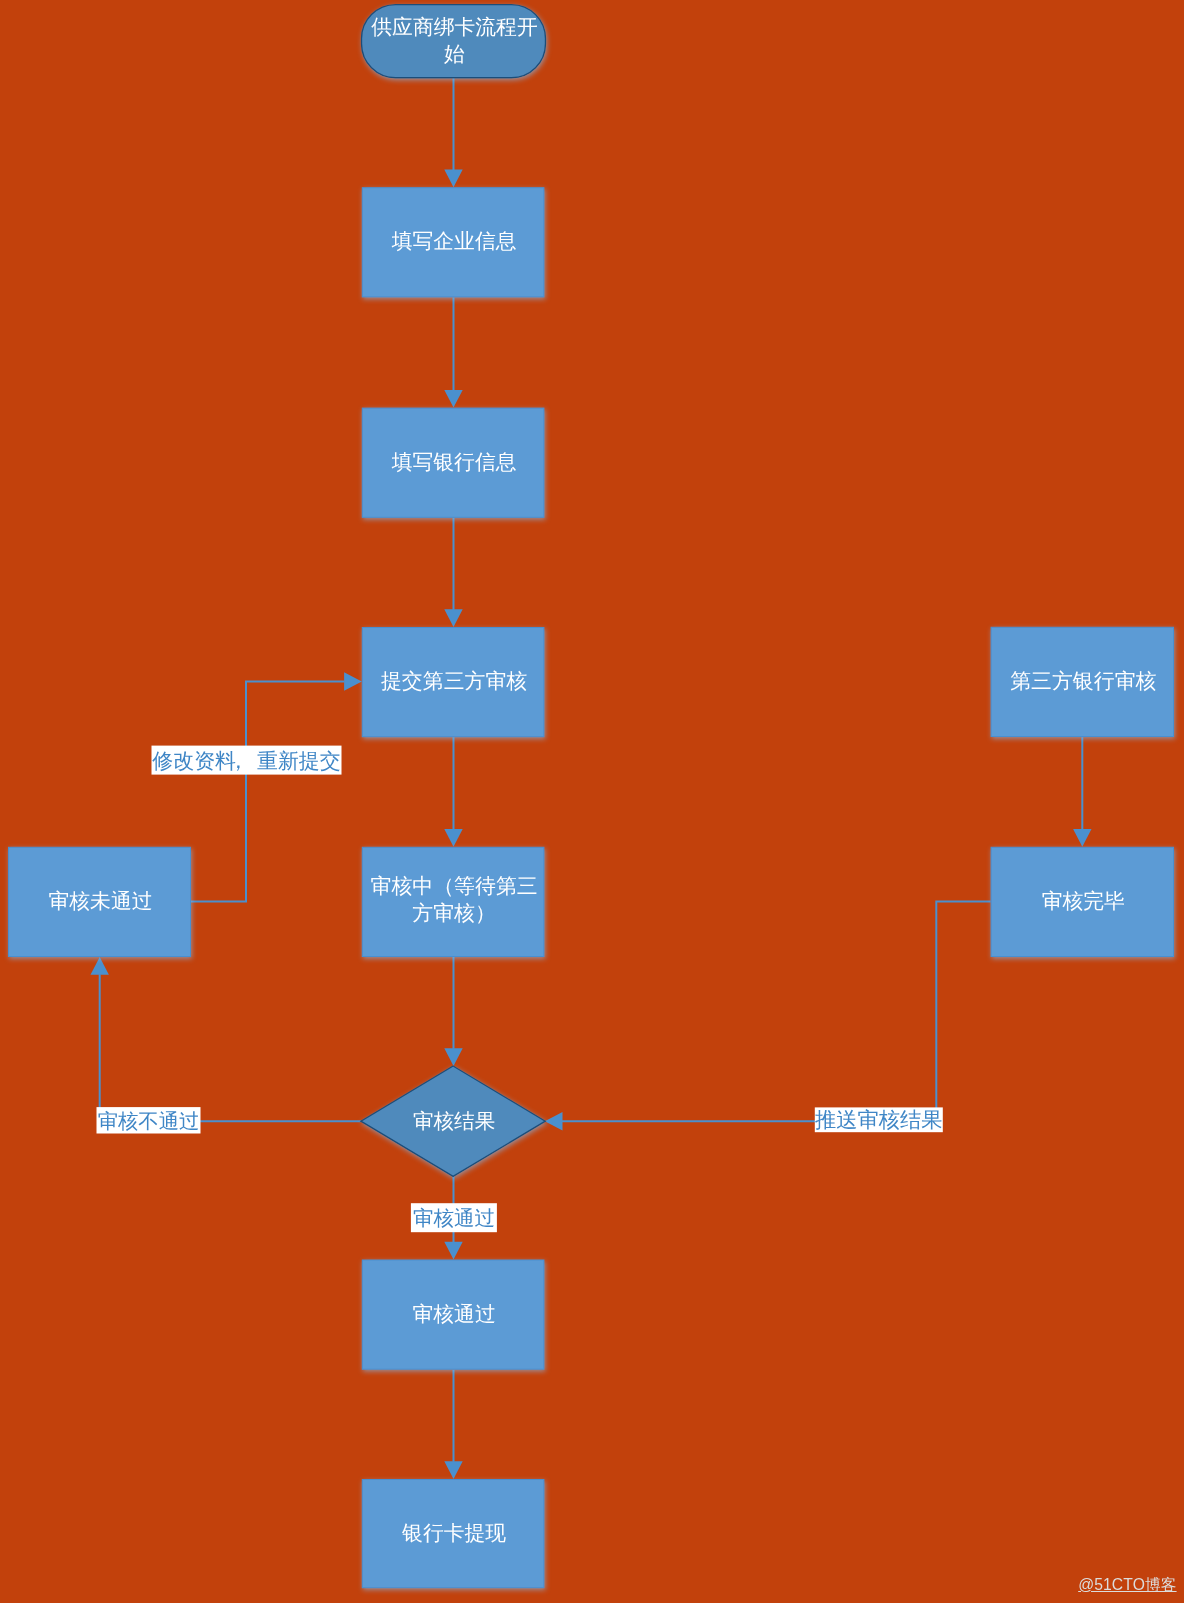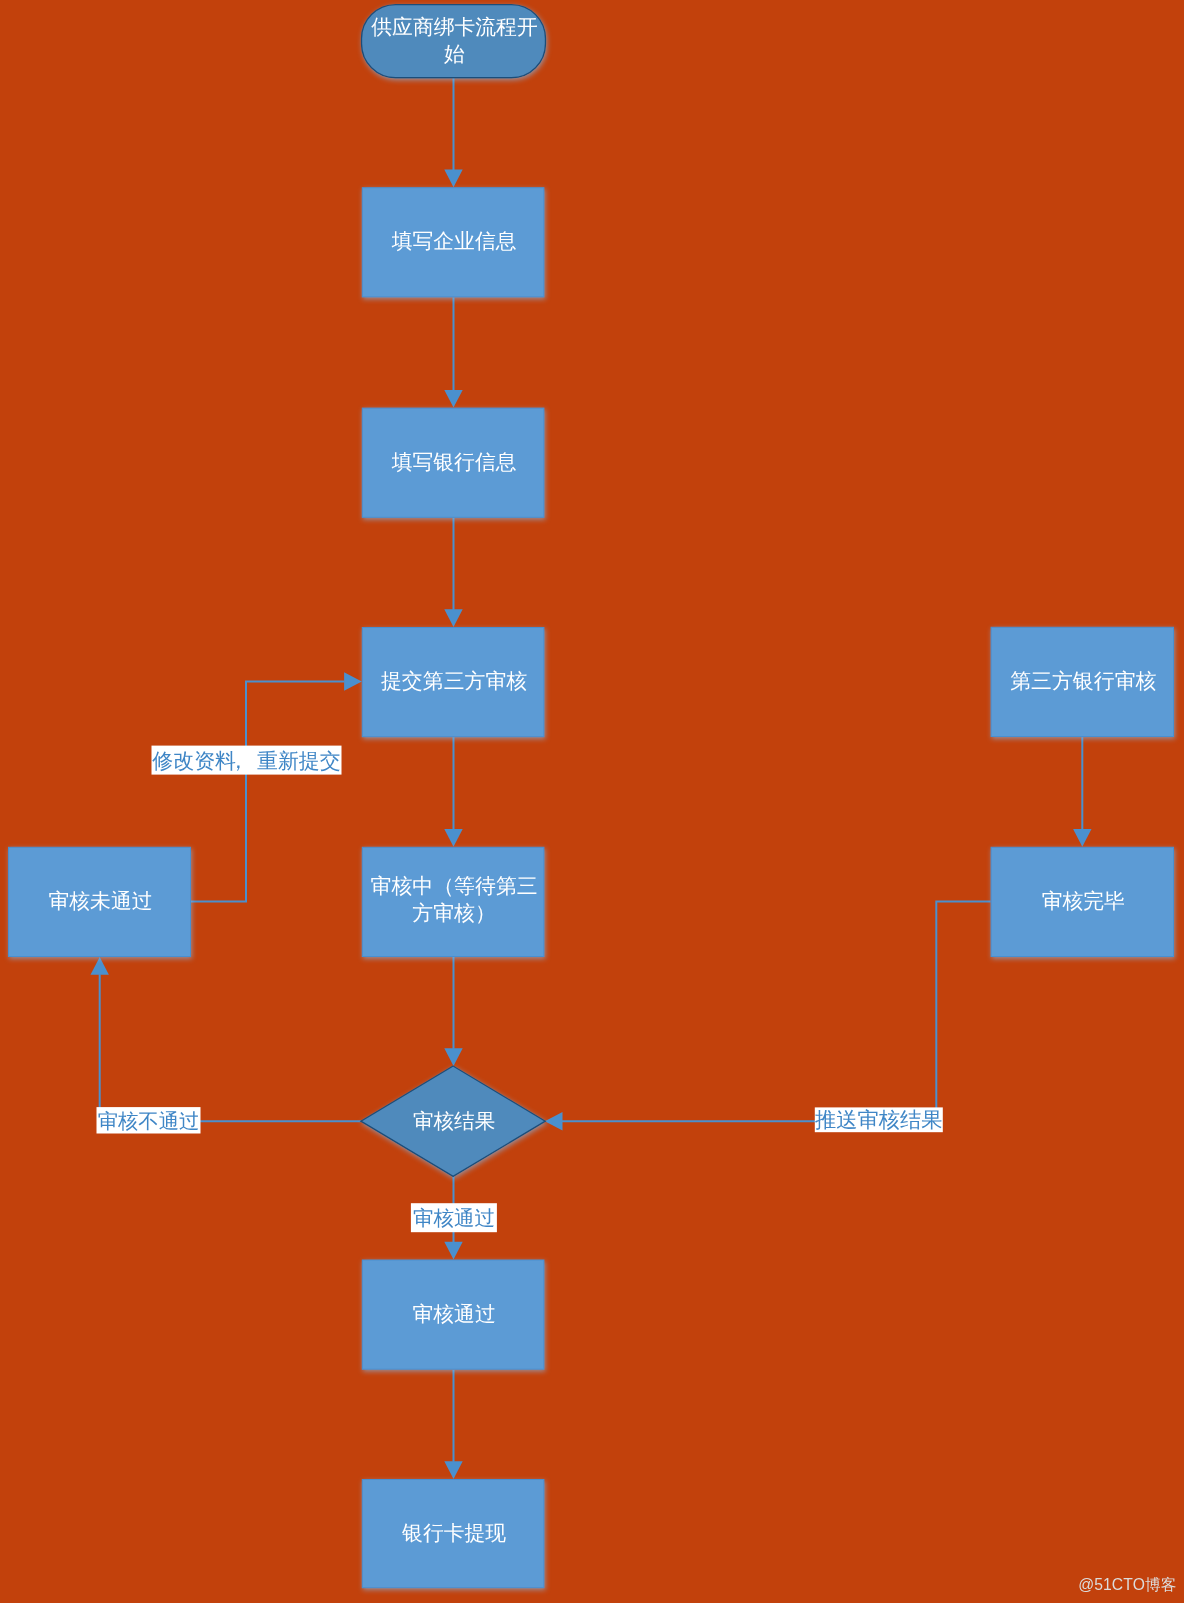--- a/index.html
+++ b/index.html
@@ -6,21 +6,21 @@
   html,body{margin:0;padding:0;background:#ffffff;}
   body{width:1184px;height:1603px;overflow:hidden;
        font-family:"Liberation Sans",sans-serif;}
   #canvas{position:relative;width:1184px;height:1603px;background:#c2410c;}
   svg#flow{position:absolute;left:0;top:0;width:1184px;height:1603px;display:block;}
   text{ font-family:"Liberation Sans",sans-serif; }
   .nodeLabel{fill:#ffffff;text-anchor:middle;}
   .edgeLabel{text-anchor:middle;}
   .wm{position:absolute;color:#dcdcdc;font-size:15.7px;
       font-family:"Liberation Sans",sans-serif;letter-spacing:0.1px;
-      white-space:nowrap;}
+      white-space:nowrap;text-decoration:underline;}
 </style>
 </head>
 <body>
 
 <div id="canvas">
 <svg id="flow" viewBox="0 0 1184 1603" xmlns="http://www.w3.org/2000/svg">
   <defs>
     <filter id="shdw" x="-40%" y="-40%" width="200%" height="200%">
       <feDropShadow dx="1.0" dy="1.8" stdDeviation="2.9" flood-color="#86b8e4" flood-opacity="0.62"></feDropShadow>
     </filter>

